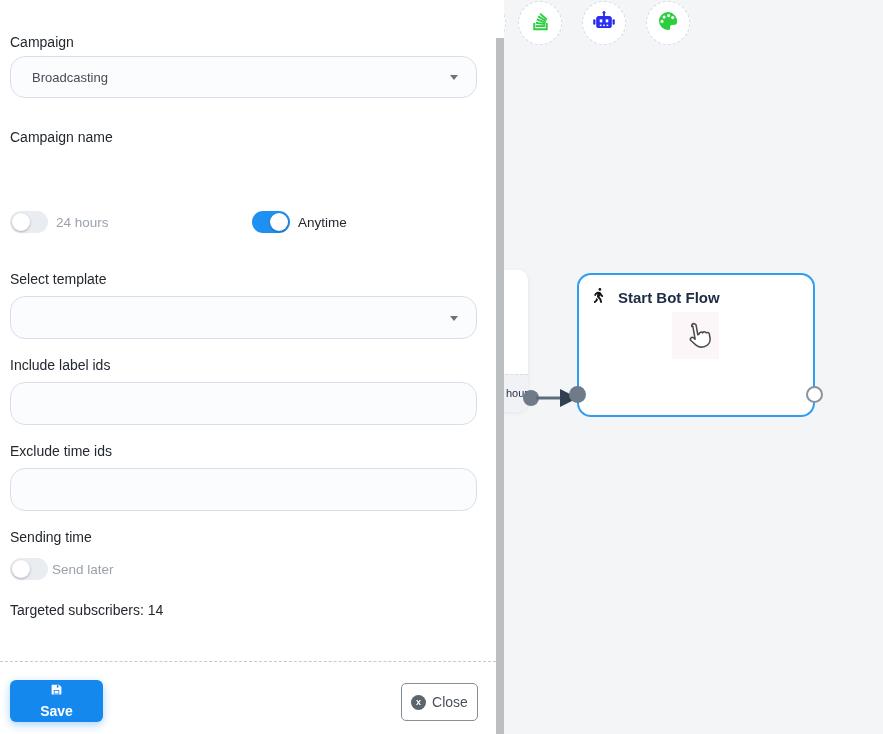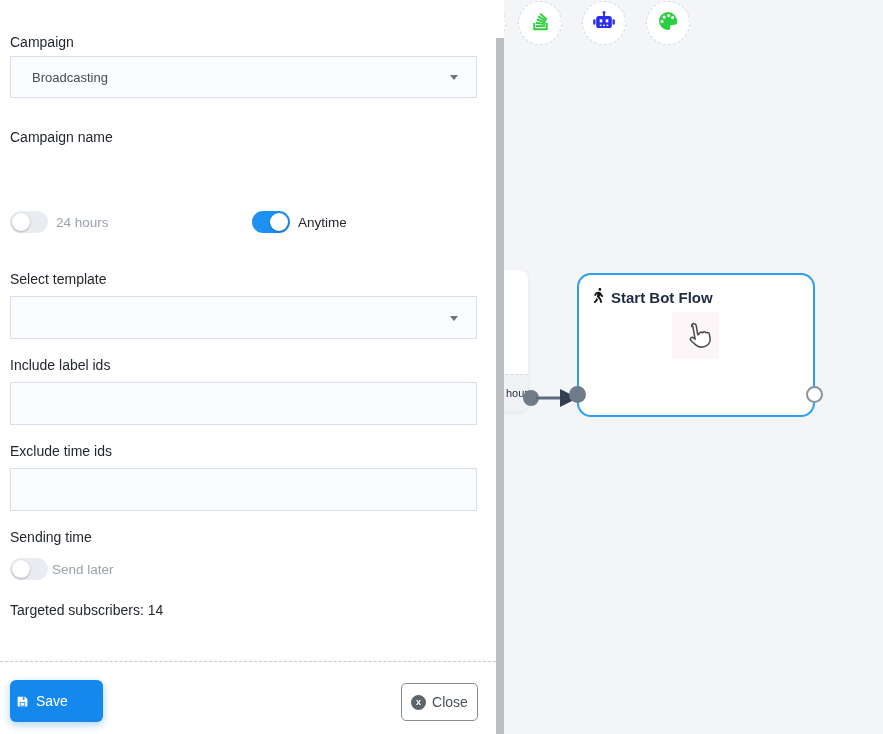--- a/index.html
+++ b/index.html
@@ -31,21 +31,21 @@
   .partial-card .pc-footer span{
     position:absolute;left:44px;top:0;line-height:37px;font-size:11px;color:#253449;white-space:nowrap;
   }
   .pc-port{position:absolute;left:27px;top:390px;width:16px;height:16px;border-radius:50%;background:#6f7b88;z-index:2;}
   .arrow-svg{position:absolute;left:40px;top:386px;z-index:2;}
   
   .node{
     position:absolute;left:81px;top:273px;width:238px;height:144px;box-sizing:border-box;
     background:#ffffff;border:2px solid #2e9df2;border-radius:14px;z-index:3;
   }
-  .node-header{display:flex;align-items:center;gap:7px;padding:13px 14px 0 14px;}
+  .node-header{display:flex;align-items:center;gap:14px;padding:13px 14px 0 14px;}
   .node-title{font-size:15px;font-weight:600;color:#1d2c44;}
   .hand-box{position:absolute;left:93px;top:37px;width:47px;height:47px;background:#fdf6f9;
     display:flex;align-items:center;justify-content:center;}
   .hand-box svg{transform:rotate(-10deg);}
   .node-footer{
     position:absolute;left:0;right:0;bottom:0;height:41px;background:#f0f2f5;
     border-top:1px dashed #d6dbe0;border-radius:0 0 12px 12px;
     display:flex;align-items:center;justify-content:space-between;padding:0 14px;
     font-size:11px;color:#253449;
   }
@@ -53,43 +53,44 @@
   .port-in{left:-10px;background:#6f7b88;}
   .port-out{right:-10px;background:#ffffff;border:2.5px solid #8a939c;}
   
   .scroll-track{position:absolute;left:496px;top:0;width:8px;height:38px;background:#ffffff;z-index:4;}
   .scroll-thumb{position:absolute;left:496px;top:38px;width:8px;height:696px;background:#bbbfc2;z-index:5;cursor:pointer;}
   
   .panel{position:absolute;left:0;top:0;width:496px;height:734px;background:#ffffff;z-index:3;}
   .lbl{position:absolute;left:10px;font-size:14px;color:#23282e;white-space:nowrap;}
   .field{
     position:absolute;left:10px;width:467px;box-sizing:border-box;background:#fbfcfe;
-    border:1px solid #d9dfe9;border-radius:0;font-size:13px;color:#464d56;
+    border:1px solid #d9dfe9;border-radius:15px;font-size:13px;color:#464d56;
   }
   .dd{display:flex;align-items:center;cursor:pointer;}
   .dd .dd-value{padding-left:21px;}
   .caret{
     position:absolute;right:18px;top:50%;margin-top:-2px;width:0;height:0;
     border-left:4.5px solid transparent;border-right:4.5px solid transparent;border-top:5.5px solid #6d7278;
   }
   input.field{padding:0 0 0 16px;outline:none;font-family:inherit;}
   .toggle{position:absolute;width:38px;height:22px;border-radius:11px;background:#e9edf2;cursor:pointer;}
   .toggle .knob{position:absolute;top:2px;left:2px;width:18px;height:18px;border-radius:50%;background:#fff;
     box-shadow:0 1px 2.5px rgba(0,0,0,.28);transition:left .1s;}
   .toggle.on{background:#1e90f2;}
   .toggle.on .knob{left:18px;}
   .tog-lbl{position:absolute;font-size:13.5px;}
   .gray{color:#9aa2ac;}
   .dark{color:#23282e;}
   .divider{position:absolute;left:0;top:661px;width:496px;border-top:1.5px dashed #c3cad3;}
   .btn-save{
     position:absolute;left:10px;top:680px;width:93px;height:42px;border:none;border-radius:6px;
-    background:#1588ee;color:#fff;font-size:14px;font-weight:400;font-family:inherit;
-    display:flex;align-items:center;justify-content:flex-start;gap:7px;cursor:pointer;
+    background:#1588ee;color:#fff;font-size:14px;font-weight:700;font-family:inherit;
+    display:flex;align-items:center;justify-content:center;gap:7px;cursor:pointer;
     box-shadow:0 3px 8px rgba(21,136,238,.35);
+    flex-direction:column;
   }
   .btn-close{
     position:absolute;left:401px;top:683px;width:77px;height:38px;box-sizing:border-box;
     background:#fff;border:1px solid #868e96;border-radius:5px;color:#495057;font-size:14px;
     font-family:inherit;display:flex;align-items:center;justify-content:center;gap:6px;cursor:pointer;
   }
   .x-circle{
     width:15px;height:15px;border-radius:50%;background:#5d656c;color:#fff;
     display:flex;align-items:center;justify-content:center;font-size:9px;font-weight:700;line-height:1;
   }

